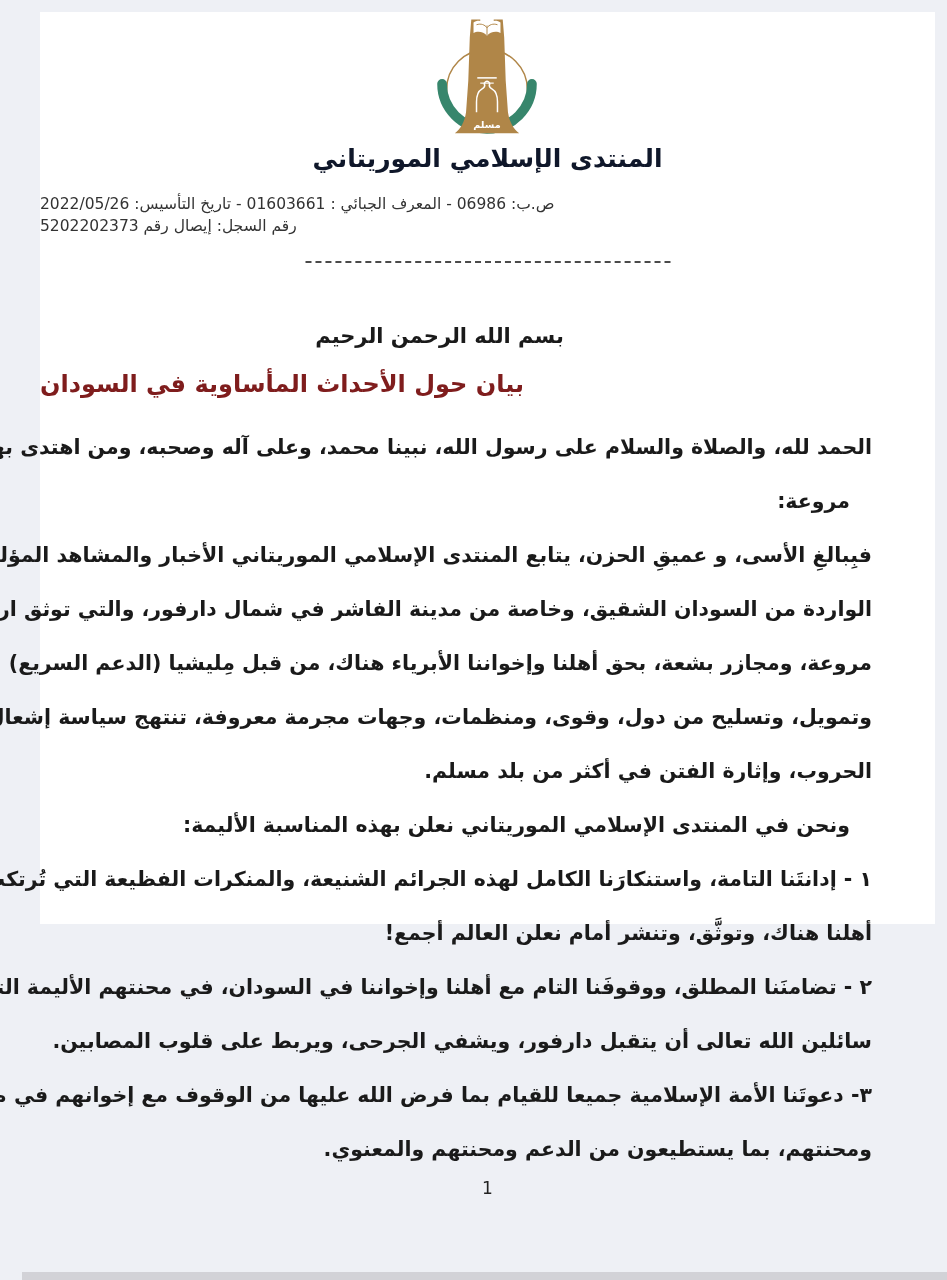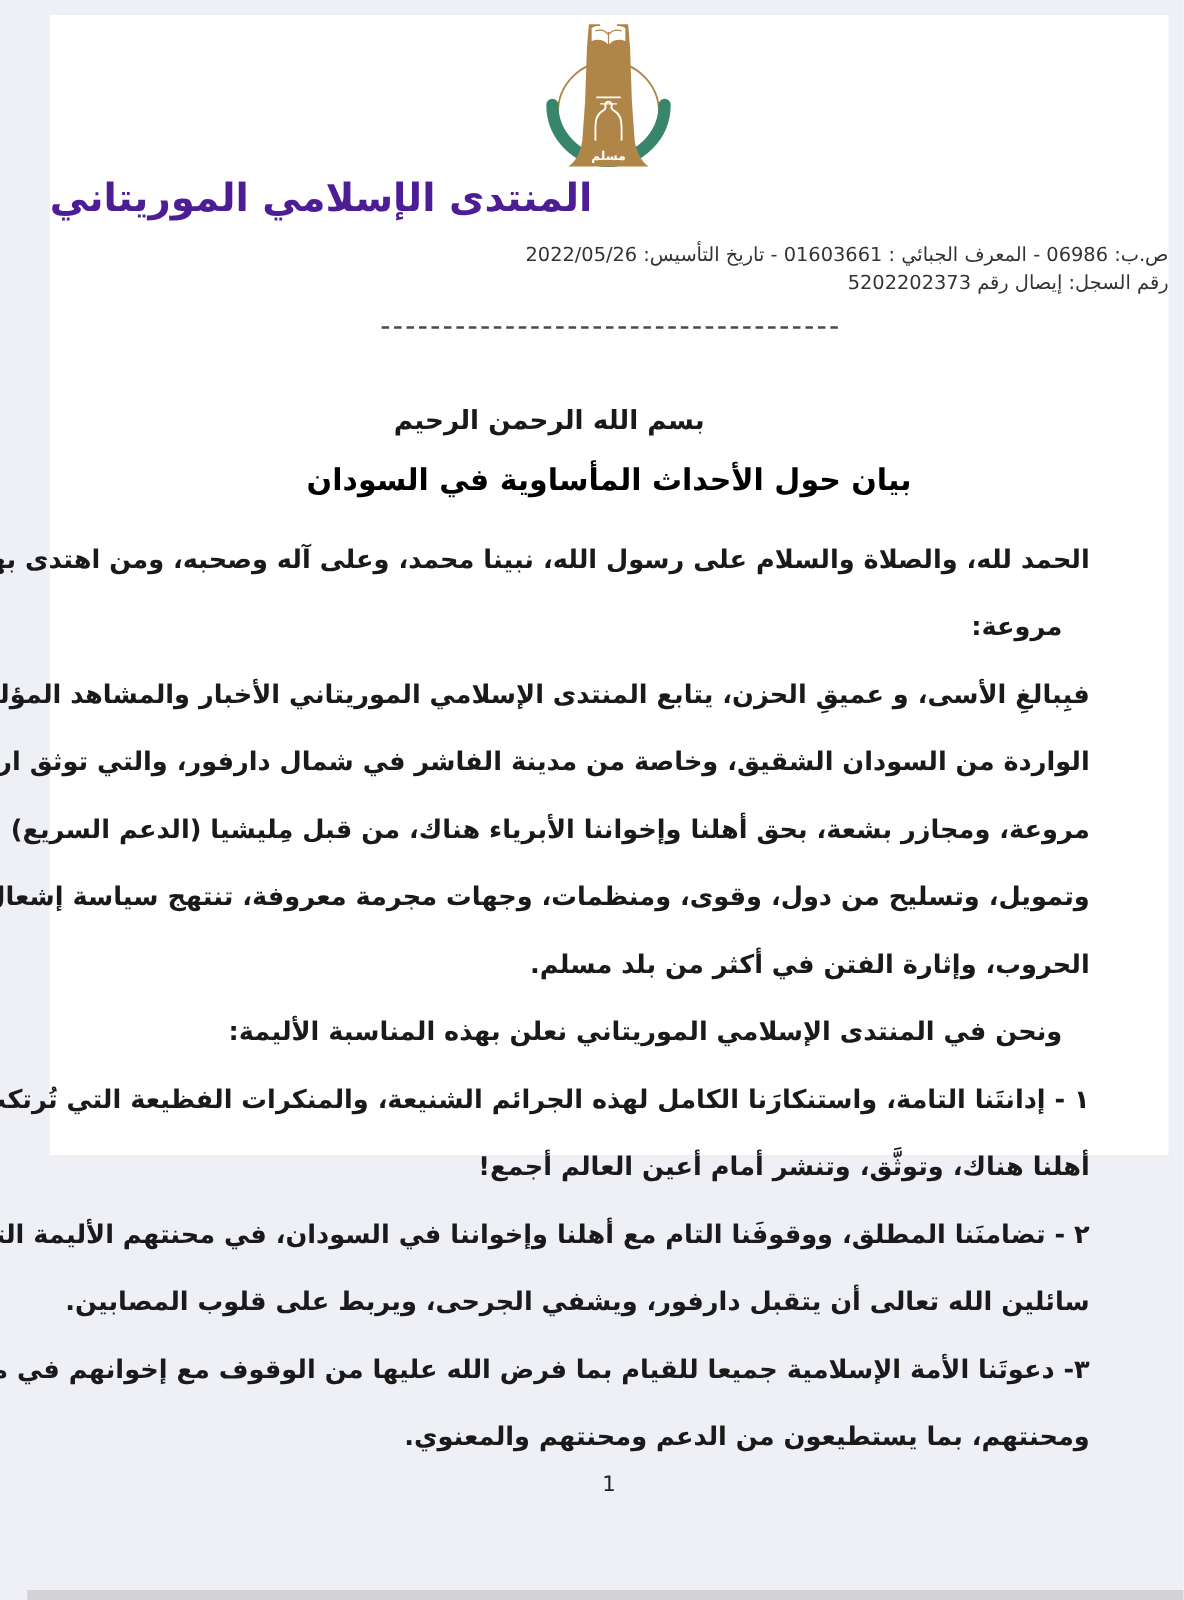--- a/index.html
+++ b/index.html
@@ -24,32 +24,32 @@
   }
   
   .logo-wrap {
     position:absolute;
     top:3px; left:372px;
     width:150px; height:131px;
   }
   .brand {
     position:absolute;
     top:124px; left:0; right:0;
-    text-align:left;
-    color:#4c1d95;
-    font-size:31px;
+    text-align:center;
+    color:#0f172a;
+    font-size:25px;
     font-weight:bold;
     line-height:46px;
     letter-spacing:-1px;
   }
   
   .contact {
     position:absolute;
     top:181px; left:0; right:0;
-    text-align:right;
+    text-align:left;
     color:#333333;
     font-size:15.5px;
     line-height:22px;
     direction:rtl;
   }
   .divider {
     position:absolute;
     top:249px; left:50%;
     width:365px;
     transform:translateX(-50%);
@@ -63,23 +63,23 @@
     height:48px; line-height:48px;
     text-align:center;
     font-size:21px; font-weight:bold;
     color:#1a1a1a;
     transform:translateX(-48px); 
   }
   .doc-title {
     position:absolute;
     top:348px; left:0; right:0;
     height:48px; line-height:48px;
-    text-align:center;
+    text-align:left;
     font-size:24px; font-weight:bold;
-    color:#000000;
+    color:#7f1d1d;
   }
   .body-text {
     position:absolute;
     top:408px;
     right:63px; left:35px;
     direction:rtl;
     text-align:right;
     color:#1a1a1a;
     font-size:20.5px;
     font-weight:bold;
@@ -142,21 +142,21 @@
   <div class="body-text">
     <div class="body-line">الحمد لله، والصلاة والسلام على رسول الله، نبينا محمد، وعلى آله وصحبه، ومن اهتدى بهداه.</div>
     <div class="body-line indent">مروعة:</div>
     <div class="body-line">فبِبالغِ الأسى، و عميقِ الحزن، يتابع المنتدى الإسلامي الموريتاني الأخبار والمشاهد المؤلمة</div>
     <div class="body-line">الواردة من السودان الشقيق، وخاصة من مدينة الفاشر في شمال دارفور، والتي توثق ارتكاب جرائم</div>
     <div class="body-line">مروعة، ومجازر بشعة، بحق أهلنا وإخواننا الأبرياء هناك، من قبل مِليشيا (الدعم السريع) بدعم،</div>
     <div class="body-line">وتمويل، وتسليح من دول، وقوى، ومنظمات، وجهات مجرمة معروفة، تنتهج سياسة إشعال</div>
     <div class="body-line">الحروب، وإثارة الفتن في أكثر من بلد مسلم.</div>
     <div class="body-line indent">ونحن في المنتدى الإسلامي الموريتاني نعلن بهذه المناسبة الأليمة:</div>
     <div class="body-line">١ - إدانتَنا التامة، واستنكارَنا الكامل لهذه الجرائم الشنيعة، والمنكرات الفظيعة التي تُرتكب في حق</div>
-    <div class="body-line">أهلنا هناك، وتوثَّق، وتنشر أمام أعين العالم أجمع!</div>
+    <div class="body-line">أهلنا هناك، وتوثَّق، وتنشر أمام نعلن العالم أجمع!</div>
     <div class="body-line">٢ - تضامنَنا المطلق، ووقوفَنا التام مع أهلنا وإخواننا في السودان، في محنتهم الأليمة التي يمرون بها،</div>
     <div class="body-line">سائلين الله تعالى أن يتقبل دارفور، ويشفي الجرحى، ويربط على قلوب المصابين.</div>
     <div class="body-line">٣- دعوتَنا الأمة الإسلامية جميعا للقيام بما فرض الله عليها من الوقوف مع إخوانهم في مصيبتهم،</div>
     <div class="body-line">ومحنتهم، بما يستطيعون من الدعم ومحنتهم والمعنوي.</div>
   </div>
 
   <div class="page-number">1</div>
 
 </div>
 

